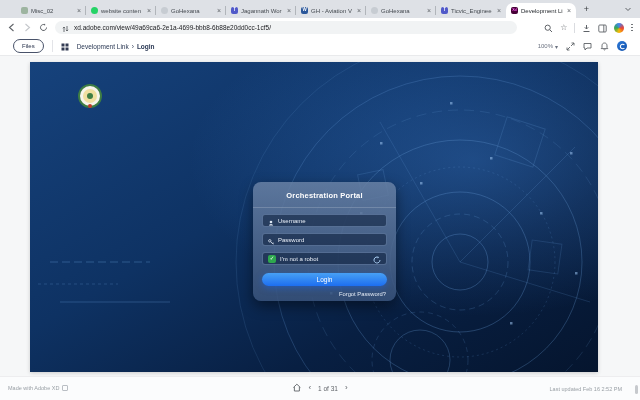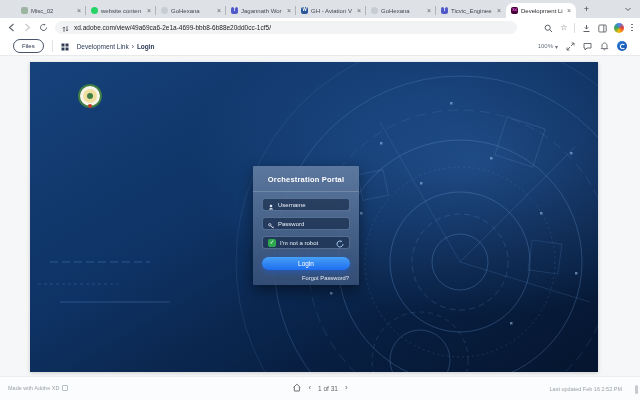--- a/index.html
+++ b/index.html
@@ -42,21 +42,21 @@
   .ccavatar{width:10px;height:10px;border-radius:50%;background:linear-gradient(135deg,#2f7bd9,#0f4faa);display:flex;align-items:center;justify-content:center;flex:none}
   
   #viewer{position:absolute;left:0;top:56px;width:640px;height:320px;background:#f6f7f8}
   #canvas{position:absolute;left:30px;top:6px;width:568px;height:310px;overflow:hidden;background:linear-gradient(150deg,#16427c 0%,#0e3263 42%,#081f42 72%,#05152e 100%);box-shadow:0 1px 4px rgba(0,0,0,.18)}
   #circuit{position:absolute;left:0;top:0}
   .emblem{position:absolute;left:48px;top:22px;width:24px;height:24px;border-radius:50%;background:#f7f4ea;border:2px solid #3e7d44;box-sizing:border-box;display:flex;align-items:center;justify-content:center}
   .emblem-inner{width:14px;height:14px;border-radius:50%;background:#f0dfa0;display:flex;align-items:center;justify-content:center}
   .emblem-core{width:6px;height:6px;border-radius:50%;background:#3e7d44}
   .emblem-dot{position:absolute;left:50%;bottom:-2px;transform:translateX(-50%);width:4px;height:4px;border-radius:50%;background:#c0392b}
   
-  #card{position:absolute;left:223px;top:104px;width:106px;height:119px;border-radius:1px;background:linear-gradient(180deg,rgba(106,130,165,.84),rgba(56,82,122,.88));box-shadow:0 5px 14px rgba(0,0,0,.45)}
+  #card{position:absolute;left:223px;top:120px;width:143px;height:119px;border-radius:8px;background:linear-gradient(180deg,rgba(106,130,165,.84),rgba(56,82,122,.88));box-shadow:0 5px 14px rgba(0,0,0,.45)}
   .card-title{margin-top:9px;text-align:center;font-size:7.5px;font-weight:bold;color:#ffffff;letter-spacing:.2px}
   .card-divider{height:1px;background:rgba(255,255,255,.18);margin-top:7px}
   .fields{padding:0 9px}
   .field{margin-top:6px;height:13px;border-radius:3px;background:rgba(10,28,56,.55);border:1px solid rgba(152,182,222,.42);display:flex;align-items:center;padding:0 5px;gap:4px;box-sizing:border-box}
   .ftxt{font-size:6px;color:#e9eff8}
   .cbox{width:8px;height:8px;border-radius:2px;background:#2ea84e;display:flex;align-items:center;justify-content:center;color:#fff;font-size:5.5px;flex:none;line-height:1}
   .captcha-lbl{flex:1;font-size:6px;color:#e9eff8}
   .loginbtn{margin:8px 9px 0;height:13px;border-radius:7px;background:linear-gradient(180deg,#47a0f5,#1d6ef0);color:#fff;font-size:6.5px;display:flex;align-items:center;justify-content:center;box-shadow:0 2px 6px rgba(25,100,230,.5)}
   .forgot{margin-top:5px;text-align:right;padding-right:10px;font-size:5.8px;color:#e3ebf6}
   

